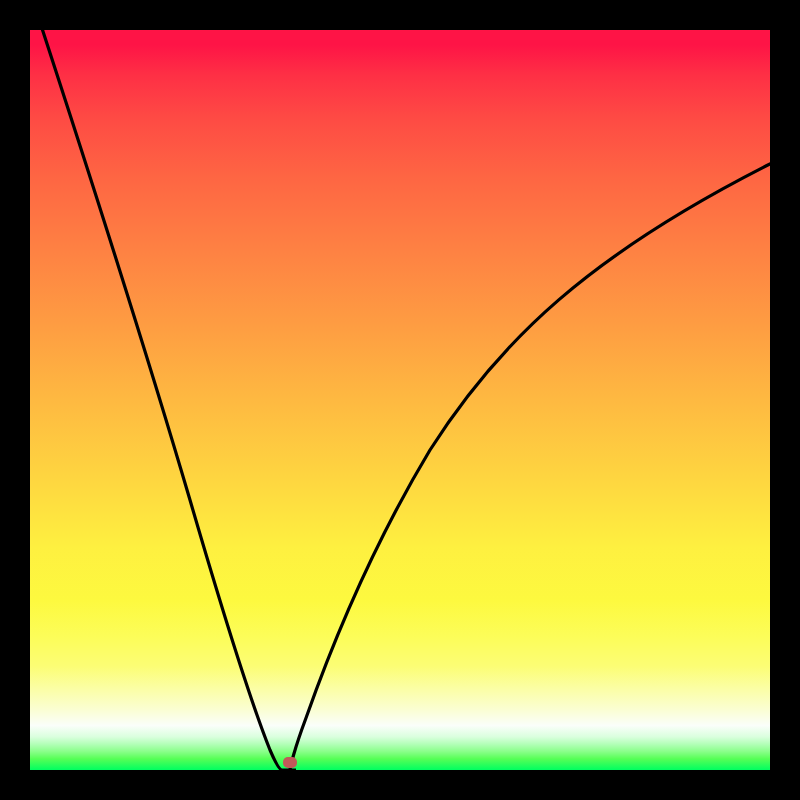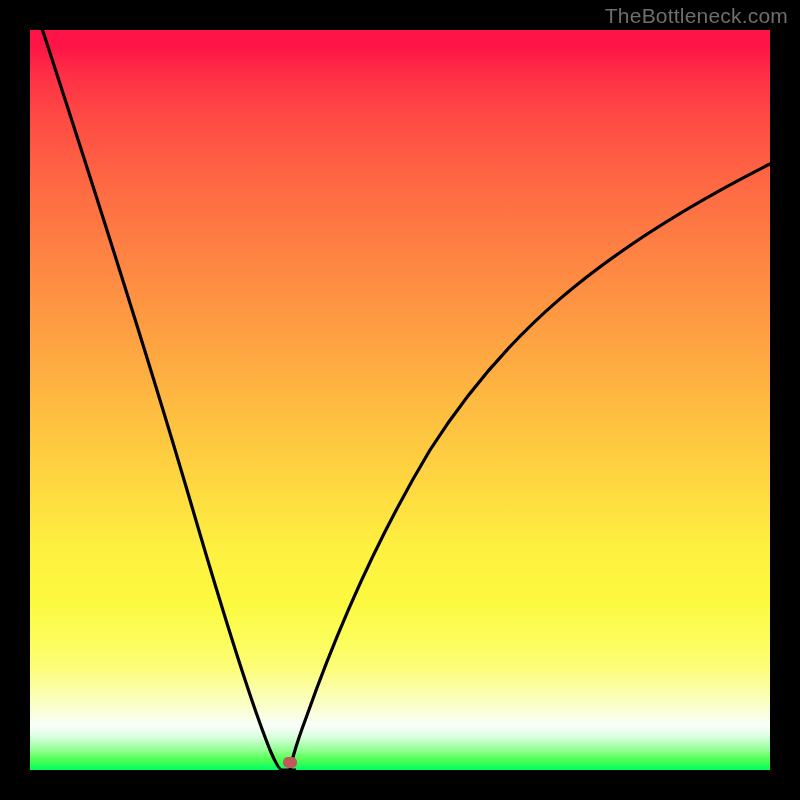--- a/index.html
+++ b/index.html
@@ -76,21 +76,20 @@
     height: 11px;
     background: #c05959;
     border-radius: 5px;
     z-index: 6;
   }
 </style>
 </head>
 <body>
 
 <div class="frame">
-  <div class="watermark">TheBottleneck.com</div>
 
   <div class="plot-area">
     <div class="gradient"></div>
 
     <svg class="curve" viewBox="0 0 740 740" preserveAspectRatio="none">
       <path d="M 6 -20
                C 55 130, 110 300, 160 470
                C 195 590, 220 670, 240 720
                C 246 734, 250 740, 252 740
                L 266 740

